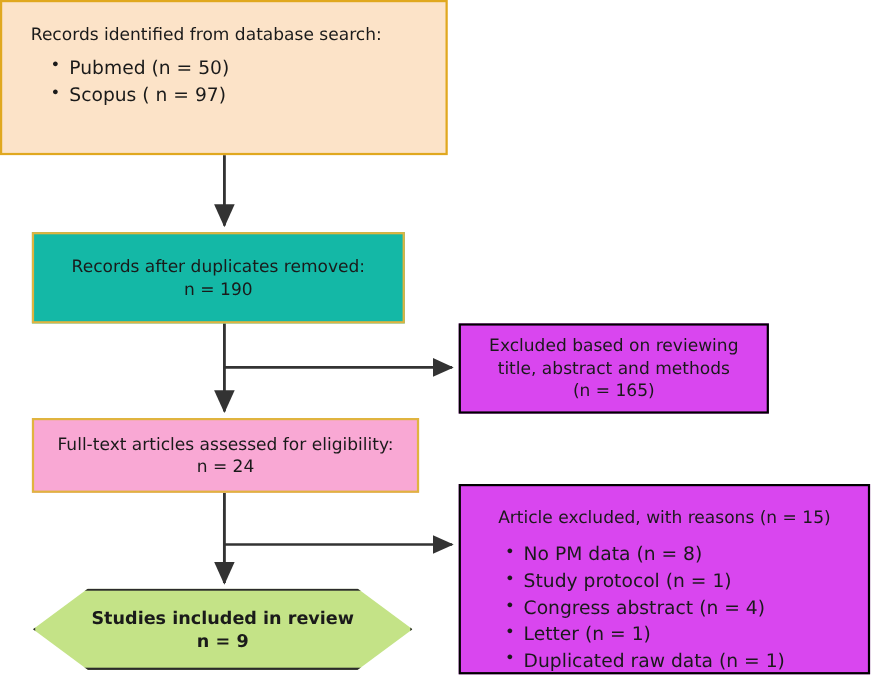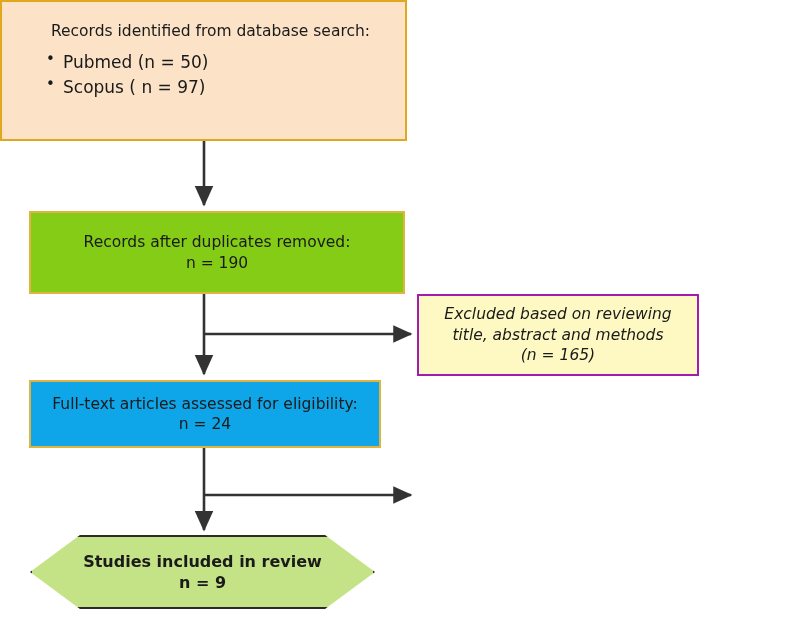--- a/index.html
+++ b/index.html
@@ -41,21 +41,21 @@
     left: 0px;
     top: 0px;
     width: 407px;
     height: 141px;
     background: #fce3c8;
     border: 2px solid #e0a81f;
     justify-content: flex-start;
     padding-top: 19px;
   }
   #box-identified .node-text {
-    text-align: center;
+    text-align: left;
     padding-left: 26px;
     padding-right: 12px;
   }
   .bullet-list {
     list-style: none;
     margin: 9px 0 0 0;
     padding: 0 0 0 44px;
     text-align: left;
     font-size: 17px;
     line-height: 1.42;
@@ -68,39 +68,38 @@
     content: "\2022";
     position: absolute;
     left: 0;
     top: -1px;
     font-size: 15px;
   }
   
   #box-duplicates {
     left: 29px;
     top: 211px;
-    width: 376px;
+    width: 339px;
     height: 83px;
-    background: #84cc16;
+    background: #14b8a6;
     border: 2px solid #e0b43f;
   }
   
   #box-fulltext {
     left: 29px;
     top: 380px;
     width: 352px;
     height: 68px;
-    background: #0ea5e9;
+    background: #f9a8d4;
     border: 2px solid #e0b43f;
   }
   
   .blue-box {
-    background: #fef9c3;
-    border: 2px solid #a21caf;
-    font-style: italic;
+    background: #d946ef;
+    border: 2px solid #000000;
   }
   #box-excluded-screen {
     left: 417px;
     top: 294px;
     width: 282px;
     height: 82px;
   }
   #box-excluded-fulltext {
     left: 417px;
     top: 440px;
@@ -182,19 +181,29 @@
     <div class="node-text">Excluded based on reviewing
 title, abstract and methods
 (n = 165)</div>
   </div>
 
   <div class="node" id="box-fulltext">
     <div class="node-text">Full-text articles assessed for eligibility:
 n = 24</div>
   </div>
 
+  <div class="node blue-box" id="box-excluded-fulltext">
+    <div class="node-text">Article excluded, with reasons (n = 15)</div>
+    <ul class="bullet-list">
+      <li>No PM data (n = 8)</li>
+      <li>Study protocol (n = 1)</li>
+      <li>Congress abstract (n = 4)</li>
+      <li>Letter (n = 1)</li>
+      <li>Duplicated raw data (n = 1)</li>
+    </ul>
+  </div>
 
   <div class="node" id="box-included">
     <div class="node-text">Studies included in review
 n = 9</div>
   </div>
 
 </div>
 
 </body></html>

